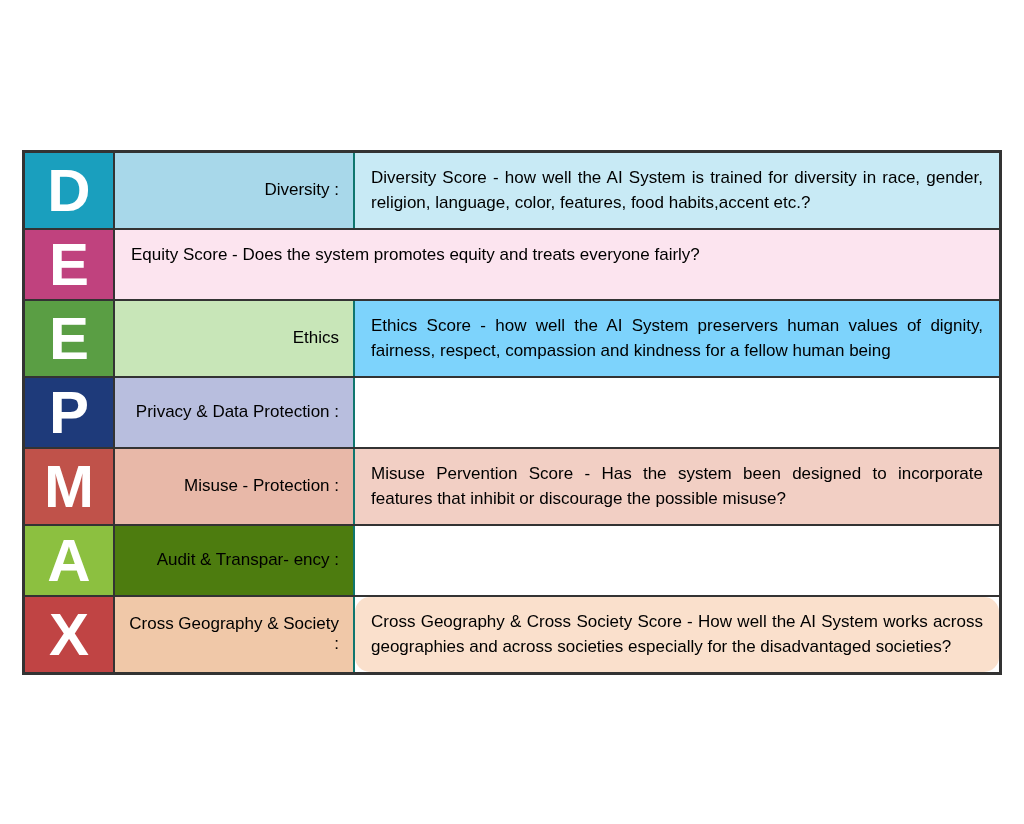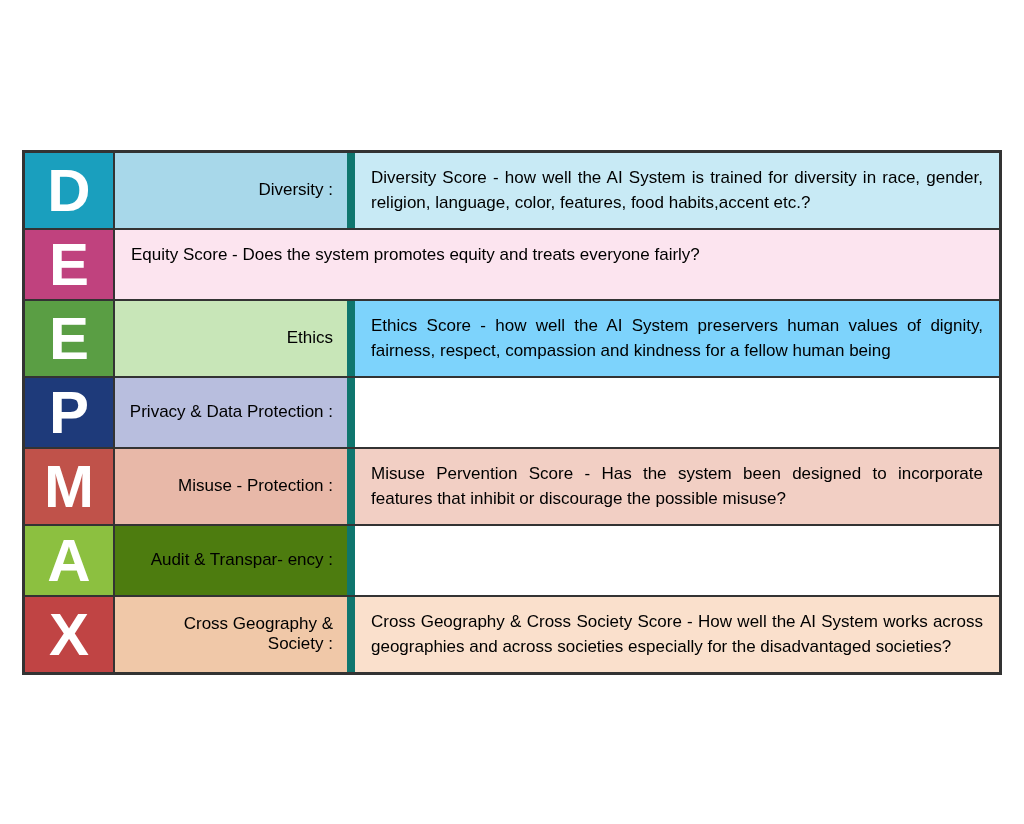--- a/index.html
+++ b/index.html
@@ -37,21 +37,21 @@
     .cell-label {
       width: 240px;
       min-width: 240px;
       display: flex;
       align-items: center;
       justify-content: flex-end;
       padding: 12px 14px;
       font-size: 17px;
       font-weight: normal;
       text-align: right;
-      border-right: 8px solid #0f766e;
+      border-right: 2px solid #0f766e;
     }
     .cell-desc {
       flex: 1;
       padding: 12px 16px;
       font-size: 17px;
       line-height: 1.5;
       text-align: justify;
     }
 
     
@@ -74,21 +74,21 @@
     .row-m .cell-letter { background: #c0524a; }
     .row-m .cell-label  { background: #e8b8a8; }
     .row-m .cell-desc   { background: #f2cfc4; }
 
     .row-a .cell-letter { background: #8cc040; }
     .row-a .cell-label  { background: #4d7c0f; }
     .row-a .cell-desc   { background: #eaf5c8; }
 
     .row-x .cell-letter { background: #c04444; }
     .row-x .cell-label  { background: #f0c8a8; }
-    .row-x .cell-desc   { background: #fae0cc; }
+    .row-x .cell-desc   { background: #fae0cc; border-radius: 15px; }
   </style>
 </head>
 <body>
 
 <div class="table-container">
 
 <div class="row row-d">
       <div class="cell-letter">D</div>
       <div class="cell-label">Diversity :</div>
       <div class="cell-desc">Diversity Score - how well the AI System is  trained for diversity in race, gender, religion, language, color, features, food habits,accent etc.?</div>

